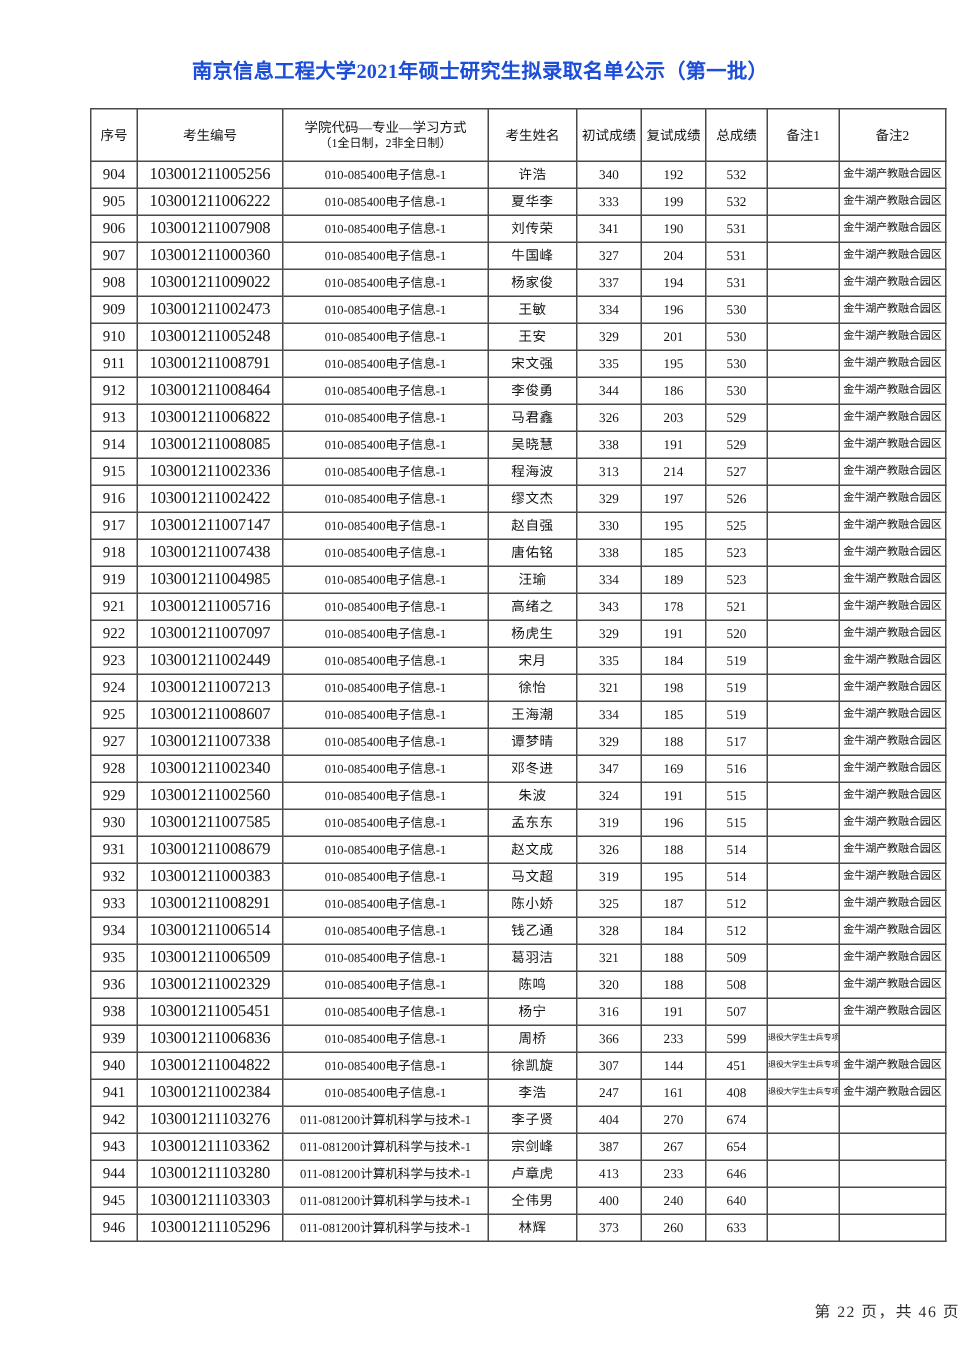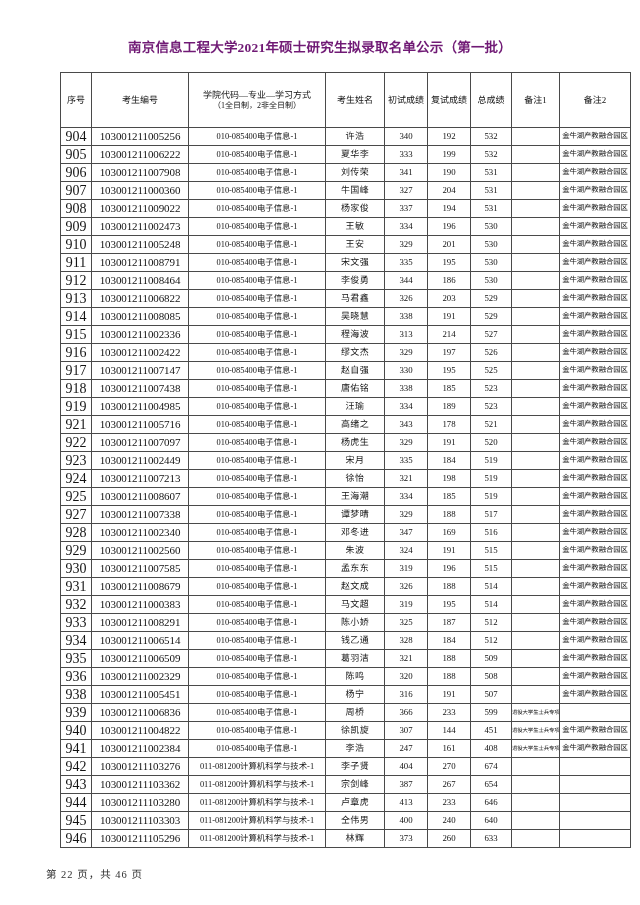--- a/index.html
+++ b/index.html
@@ -22,21 +22,21 @@
     box-sizing: border-box;
     position: relative;
   }
   .doc-title {
     text-align: center;
     font-size: 13.5px;
     font-weight: bold;
     letter-spacing: 0.2px;
     padding-top: 36px;
     padding-bottom: 0;
-    color: #701a75;
+    color: #1d4ed8;
     font-family: "Liberation Serif", "DejaVu Serif", serif;
   }
   .table-wrap {
     margin: 0 auto;
     padding-top: 16px;
     width: 520px;
   }
   table.roster {
     border-collapse: collapse;
     width: 520px;
@@ -52,51 +52,51 @@
     height: 17px;
     line-height: 1.12;
     overflow: hidden;
     white-space: nowrap;
     color: #131313;
   }
   table.roster thead th {
     font-weight: normal;
     font-size: 9px;
     height: 34px;
-    padding: 10px 1px;
+    padding: 0 1px;
     line-height: 1.2;
     white-space: normal;
   }
   th.c-seq, td.c-seq { width: 28px; }
   th.c-no,  td.c-no  { width: 94px; }
   th.c-maj, td.c-maj { width: 134px; }
   th.c-name,td.c-name{ width: 56px; }
   th.c-s1,  td.c-s1  { width: 40px; }
   th.c-s2,  td.c-s2  { width: 40px; }
   th.c-s3,  td.c-s3  { width: 38px; }
   th.c-r1,  td.c-r1  { width: 45px; }
   th.c-r2,  td.c-r2  { width: 68px; }
-  td.c-seq { font-size: 14px; }
+  td.c-seq { font-size: 10px; }
   td.c-no  { font-size: 11px; letter-spacing: -0.1px; font-family: Liberation Serif, serif; }
   td.c-maj { font-size: 8.4px; margin-left: 36px; }
   td.c-name{ font-size: 9px; letter-spacing: 0.4px; }
   td.c-s1, td.c-s2, td.c-s3 { font-size: 8.8px; }
   td.c-r1 { font-size: 5.4px; letter-spacing: -0.1px; color: #222; }
   td.c-r2 { font-size: 7.4px; letter-spacing: -0.1px; color: #222; }
   .hdr-sub {
     display: block;
     font-size: 8px;
   }
   .hdr-small { font-size: 7.6px; }
   .footer {
     position: absolute;
     left: 0;
     right: 0;
     bottom: 24px;
-    text-align: left;
+    text-align: right;
     font-size: 10.5px;
     color: #303030;
     font-family: "Liberation Serif", "DejaVu Serif", serif;
     letter-spacing: 1px;
     padding-left: 46px;
   }
 </style>
 </head>
 <body>
 

